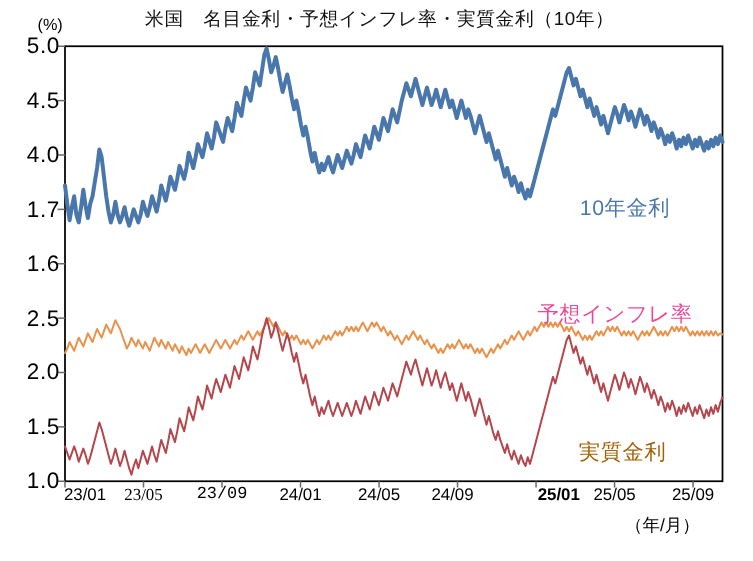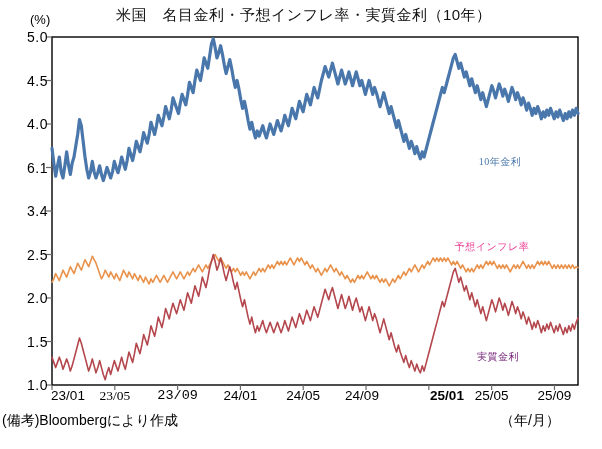--- a/index.html
+++ b/index.html
@@ -34,21 +34,21 @@
   .unit-label {
     position: absolute;
     left: 30px;
     top: 12px;
     font-size: 13px;
     white-space: nowrap;
   }
   .ytick-label {
     position: absolute;
     right: 0;
-    font-size: 14px;
+    font-size: 18px;
     white-space: nowrap;
     letter-spacing: 0.5px;
   }
   .ytick-wrap {
     position: absolute;
     left: 0;
     width: 48px;
     height: 0;
   }
   .ytick-wrap > .ytick-label {
@@ -57,24 +57,23 @@
   .xtick-label {
     position: absolute;
     top: 388px;
     font-size: 13.5px;
     white-space: nowrap;
     transform: translateX(-50%);
     letter-spacing: 0px;
   }
   .series-label {
     position: absolute;
-    font-size: 10px;
+    font-size: 17px;
     white-space: nowrap;
     letter-spacing: 0.5px;
-    font-family: Liberation Serif, serif;
   }
   .footnote {
     position: absolute;
     left: 2px;
     top: 412px;
     font-size: 14px;
     white-space: nowrap;
   }
   .axis-caption {
     position: absolute;
@@ -132,24 +131,24 @@
       <div class="ytick-wrap" style="top: 341.5px;">
         <div class="ytick-label">1.5</div>
       </div>
       <div class="ytick-wrap" style="top: 298px;">
         <div class="ytick-label">2.0</div>
       </div>
       <div class="ytick-wrap" style="top: 254.5px;">
         <div class="ytick-label">2.5</div>
       </div>
       <div class="ytick-wrap" style="top: 211px;">
-        <div class="ytick-label">3.4</div>
+        <div class="ytick-label">1.6</div>
       </div>
       <div class="ytick-wrap" style="top: 167.5px;">
-        <div class="ytick-label">6.1</div>
+        <div class="ytick-label">1.7</div>
       </div>
       <div class="ytick-wrap" style="top: 124px;">
         <div class="ytick-label">4.0</div>
       </div>
       <div class="ytick-wrap" style="top: 80.5px;">
         <div class="ytick-label">4.5</div>
       </div>
       <div class="ytick-wrap" style="top: 37px;">
         <div class="ytick-label">5.0</div>
       </div>
@@ -161,19 +160,18 @@
       <div class="xtick-label" style="left: 240.418px;">24/01</div>
       <div class="xtick-label" style="left: 303.224px;">24/05</div>
       <div class="xtick-label" style="left: 362px;">24/09</div>
       <div class="xtick-label" style="left: 447px; font-weight: bold;">25/01</div>
       <div class="xtick-label" style="left: 491.642px;">25/05</div>
       <div class="xtick-label" style="left: 554.448px;">25/09</div>
     </div>
   <div id="series-label-container">
       <div class="series-label" style="left: 500px; top: 155px; color: rgb(74, 119, 171); transform: translateX(-50%);">10年金利</div>
       <div class="series-label" style="left: 492px; top: 240px; color: #ec4899; transform: translateX(-50%);">予想インフレ率</div>
-      <div class="series-label" style="left: 498px; top: 350px; color: #701a75; transform: translateX(-50%);">実質金利</div>
+      <div class="series-label" style="left: 498px; top: 350px; color: #a16207; transform: translateX(-50%);">実質金利</div>
     </div>
 
-  <div class="footnote">(備考)Bloombergにより作成</div>
   <div class="axis-caption">（年/月）</div>
 
 </div>
 
 </body></html>

